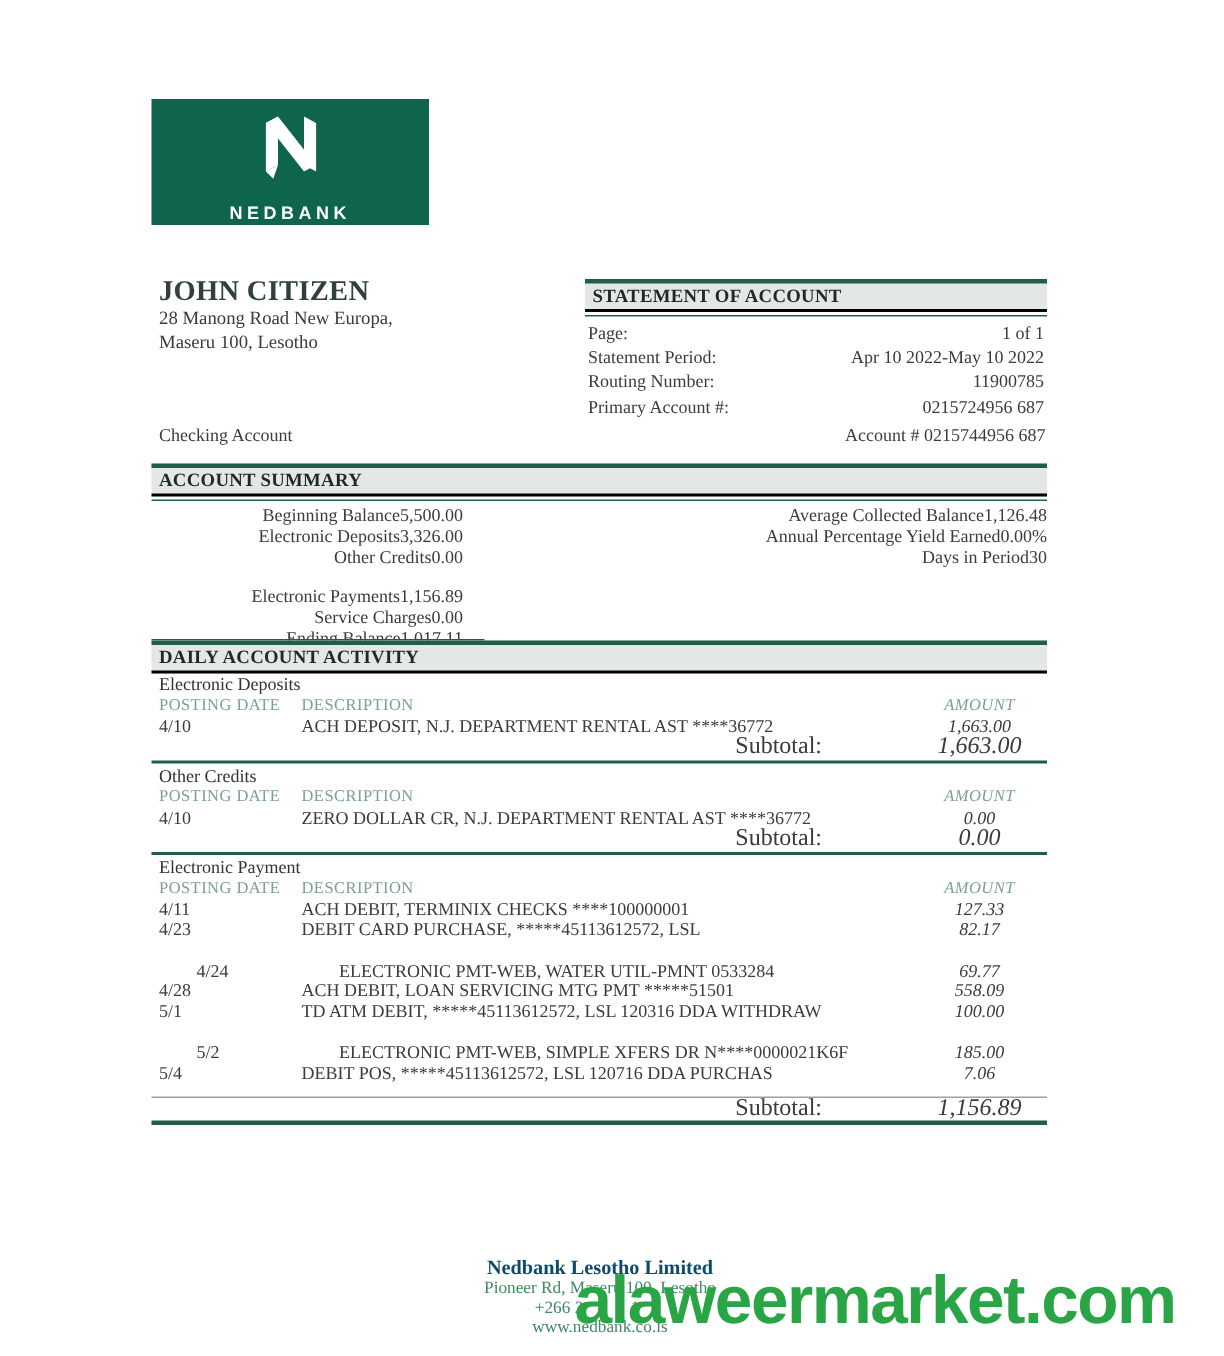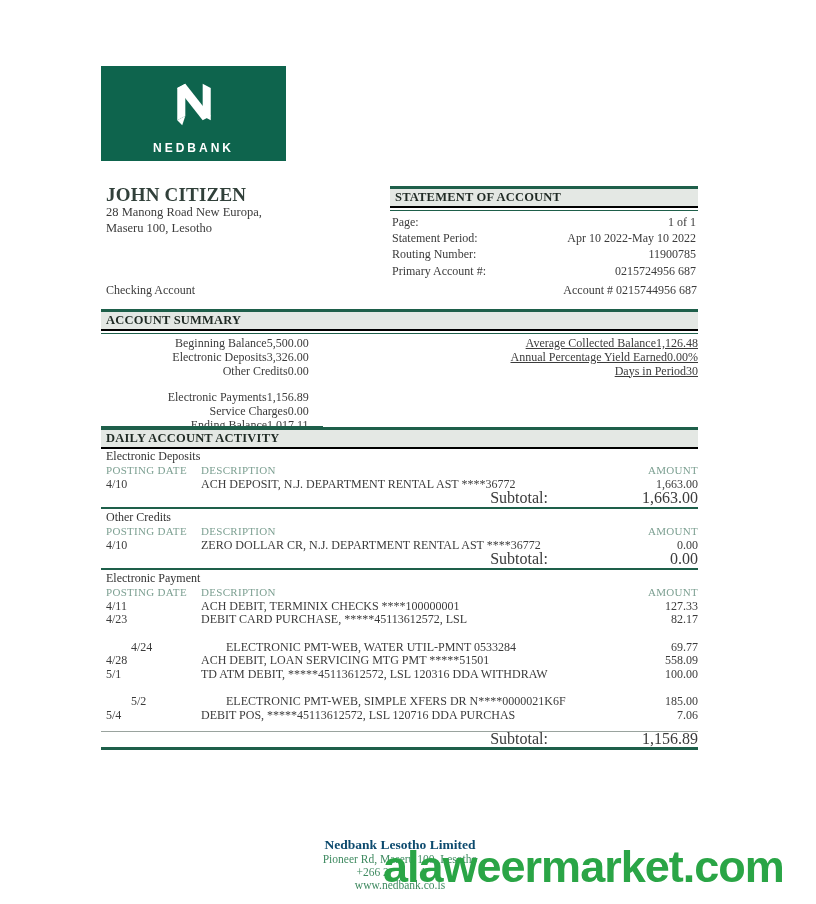--- a/index.html
+++ b/index.html
@@ -1,19 +1,19 @@
 <!DOCTYPE html>
 <html><head>
 <meta charset="utf-8">
 <style>
   html,body{margin:0;padding:0;background:#fff;}
   .page{position:relative;width:816px;height:904px;background:#ffffff;overflow:hidden;
         font-family:"Liberation Serif",serif;color:#3b3b3b;}
   
-  .logo{position:absolute;left:101px;top:66px;width:185px;height:95px;background:#0e644d;
+  .logo{position:absolute;left:101px;top:66px;width:185px;height:84px;background:#0e644d;
         display:flex;flex-direction:column;align-items:center;justify-content:center;}
   .logo svg{display:block;margin-bottom:2px;}
   .logo .brand{color:#fff;font-family:"Liberation Sans",sans-serif;font-weight:bold;
         font-size:12px;letter-spacing:3px;}
   
   .addr{position:absolute;left:106px;top:187px;font-size:12.5px;line-height:16.5px;}
   .addr .name{font-weight:bold;font-size:19px;color:#31403a;letter-spacing:.2px;}
   
   .bar{background:#e4e8e4;border-top:3px solid #1e5f4a;border-bottom:2px solid #000000;
        font-weight:bold;font-size:12.5px;color:#1f2a24;padding:1px 5px 1px 5px;letter-spacing:.2px;}
@@ -22,33 +22,33 @@
   .soa{position:absolute;left:390px;top:186px;width:308px;}
   .info-rows{margin-top:3px;font-size:12px;}
   .info-row{display:flex;justify-content:space-between;line-height:16.2px;padding:0 2px;}
   
   .acct-line{position:absolute;left:106px;top:283px;width:591px;display:flex;
              justify-content:space-between;font-size:12px;}
   
   .summary{position:absolute;left:101px;top:309px;width:597px;}
   .sum-cols{display:flex;margin-top:3px;font-size:12px;}
   .sum-left{margin-left:5px;width:213px;}
-  .sum-right{margin-left:104px;width:300px;text-decoration:underline;}
+  .sum-right{margin-left:104px;width:300px;}
   .sum-row{display:flex;justify-content:flex-end;line-height:13.8px;}
   .sum-row.gap{margin-top:13px;}
   .end-rule{position:absolute;left:0;top:117px;width:222px;height:1px;background:#1e5f4a;}
   
   .daily{position:absolute;left:101px;top:427px;width:597px;}
   .sec-name{font-size:12px;line-height:13.8px;margin-left:5px;margin-top:1px;color:#333;}
   .cols-row{display:flex;font-size:11px;line-height:13.8px;color:#7da092;letter-spacing:.3px;}
   .t-row{display:flex;font-size:12px;line-height:13.7px;}
   .t-row.gap{margin-top:13.7px;margin-left:25px;}
   .c-date{width:95px;margin-left:5px;flex:none;}
   .c-desc{flex:1;}
-  .c-amt{width:90px;flex:none;text-align:right;}
+  .c-amt{width:90px;flex:none;text-align:center;font-style:italic;}
   .subtotal-row{display:flex;justify-content:flex-end;font-size:16px;line-height:13.7px;}
   .subtotal-row .lbl{margin-right:60px;}
   .sec-rule{height:2px;background:#1e5f4a;margin:2px 0 2px 0;}
   .pre-sub-rule{height:1px;background:#9aa39e;margin-top:8px;}
   .final-rule{height:3px;background:#1e5f4a;margin-top:1px;}
   
   .footer{position:absolute;left:0;top:837px;width:800px;text-align:center;}
   .footer .company{font-weight:bold;font-size:13.5px;color:#0c4a6e;line-height:16px;}
   .footer .fline{font-size:11.5px;line-height:13px;color:#3f8a60;}
   

